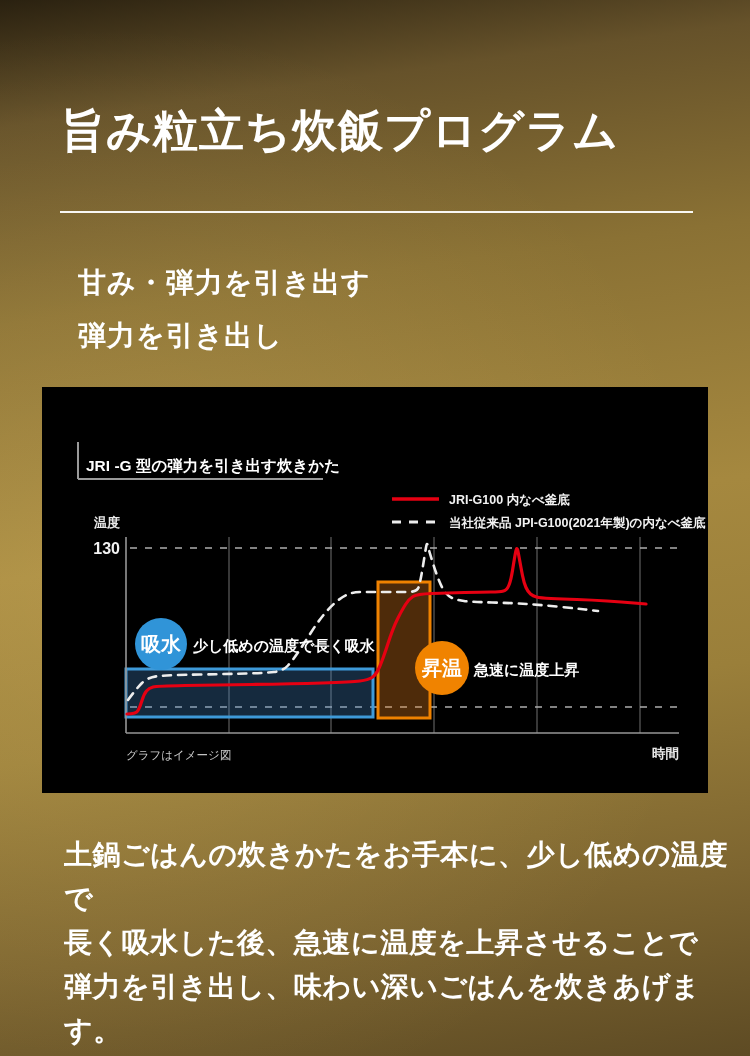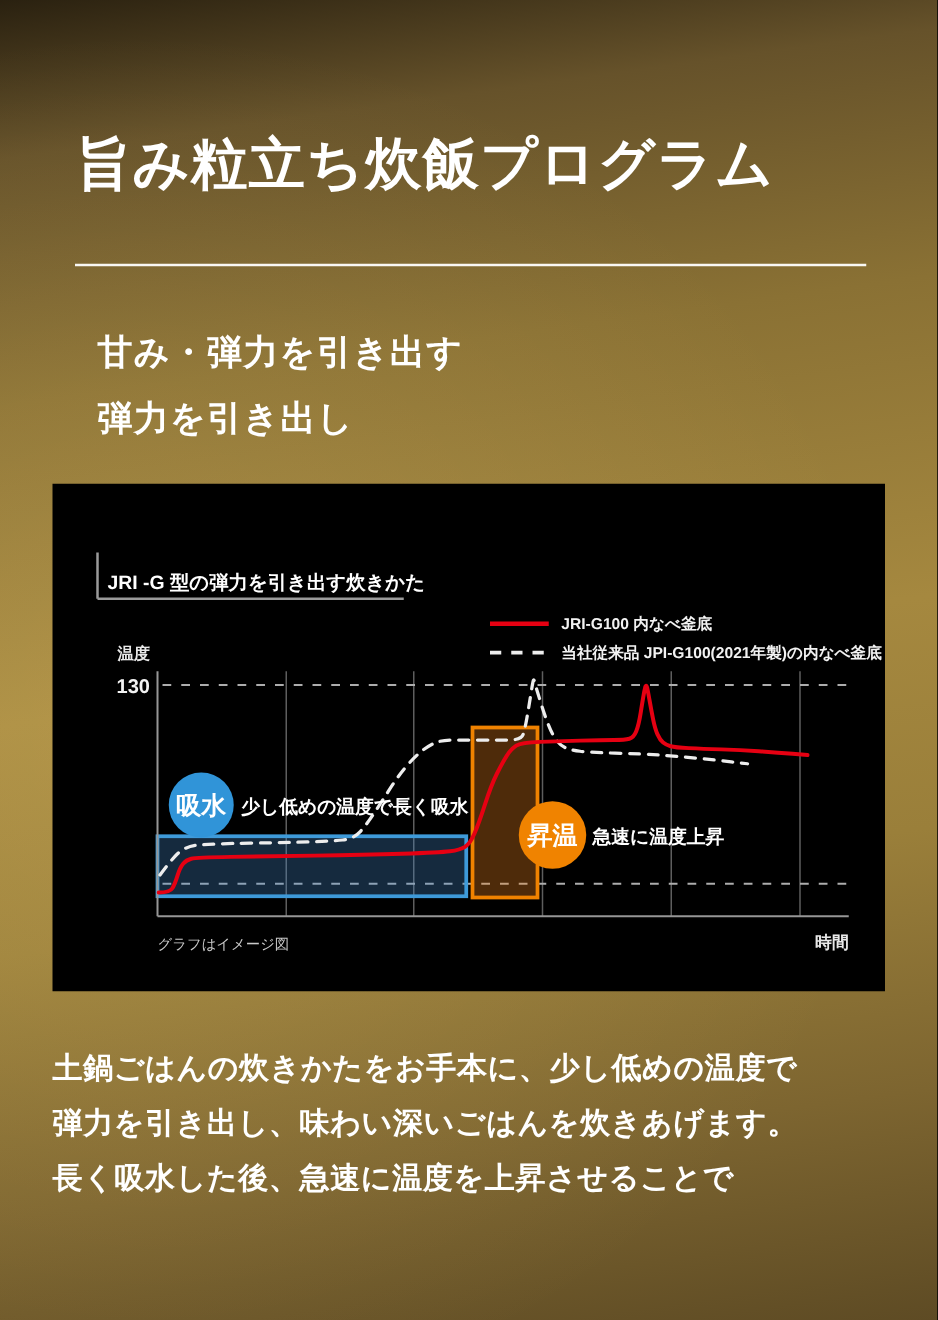--- a/index.html
+++ b/index.html
@@ -21,22 +21,22 @@
   .subtitle{
     position:absolute;left:62px;top:256px;
     font-size:28px;font-weight:700;color:#ffffff;line-height:53px;letter-spacing:1px;margin-left:16px;
   }
   .chart-panel{
     position:absolute;left:42px;top:387px;width:666px;height:406px;background:#000000;
   }
   .chart-panel svg{display:block;width:666px;height:406px;}
   .chart-panel svg text{font-family:"Liberation Sans","DejaVu Sans",sans-serif;}
   .description{
-    position:absolute;left:42px;top:833px;
-    font-size:24px;font-weight:600;color:#ffffff;line-height:44px;letter-spacing:0.5px;
+    position:absolute;left:64px;top:833px;
+    font-size:28px;font-weight:600;color:#ffffff;line-height:44px;letter-spacing:0.5px;
   }
 </style>
 </head>
 <body>
 
 <div class="page">
   <h1 class="title">旨み粒立ち炊飯プログラム</h1>
   <div class="divider"></div>
   <div class="subtitle">
     <div>甘み・弾力を引き出す</div>
@@ -71,16 +71,16 @@
         <line x1="350" y1="135" x2="397" y2="135" stroke="#ededed" stroke-width="3" stroke-dasharray="9 8"></line>
         <text x="407" y="139.5" font-size="12.5" font-weight="600" fill="#f2f2f2">当社従来品 JPI-G100(2021年製)の内なべ釜底</text>
         <text x="52" y="140" font-size="13" font-weight="600" fill="#e8e8e8">温度</text>
         <text x="78" y="167" font-size="16" font-weight="600" fill="#f2f2f2" text-anchor="end">130</text>
         <text x="637" y="371" font-size="13.5" font-weight="700" fill="#e8e8e8" text-anchor="end">時間</text>
         <text x="84" y="372" font-size="11.5" font-weight="500" fill="#c9c9c9">グラフはイメージ図</text>
       </svg>
   </div>
   <div class="description">
     <div>土鍋ごはんの炊きかたをお手本に、少し低めの温度で</div>
+    <div>長く吸水した後、急速に温度を上昇させることで</div>
     <div>弾力を引き出し、味わい深いごはんを炊きあげます。</div>
-    <div>長く吸水した後、急速に温度を上昇させることで</div>
   </div>
 </div>
 
 </body></html>

